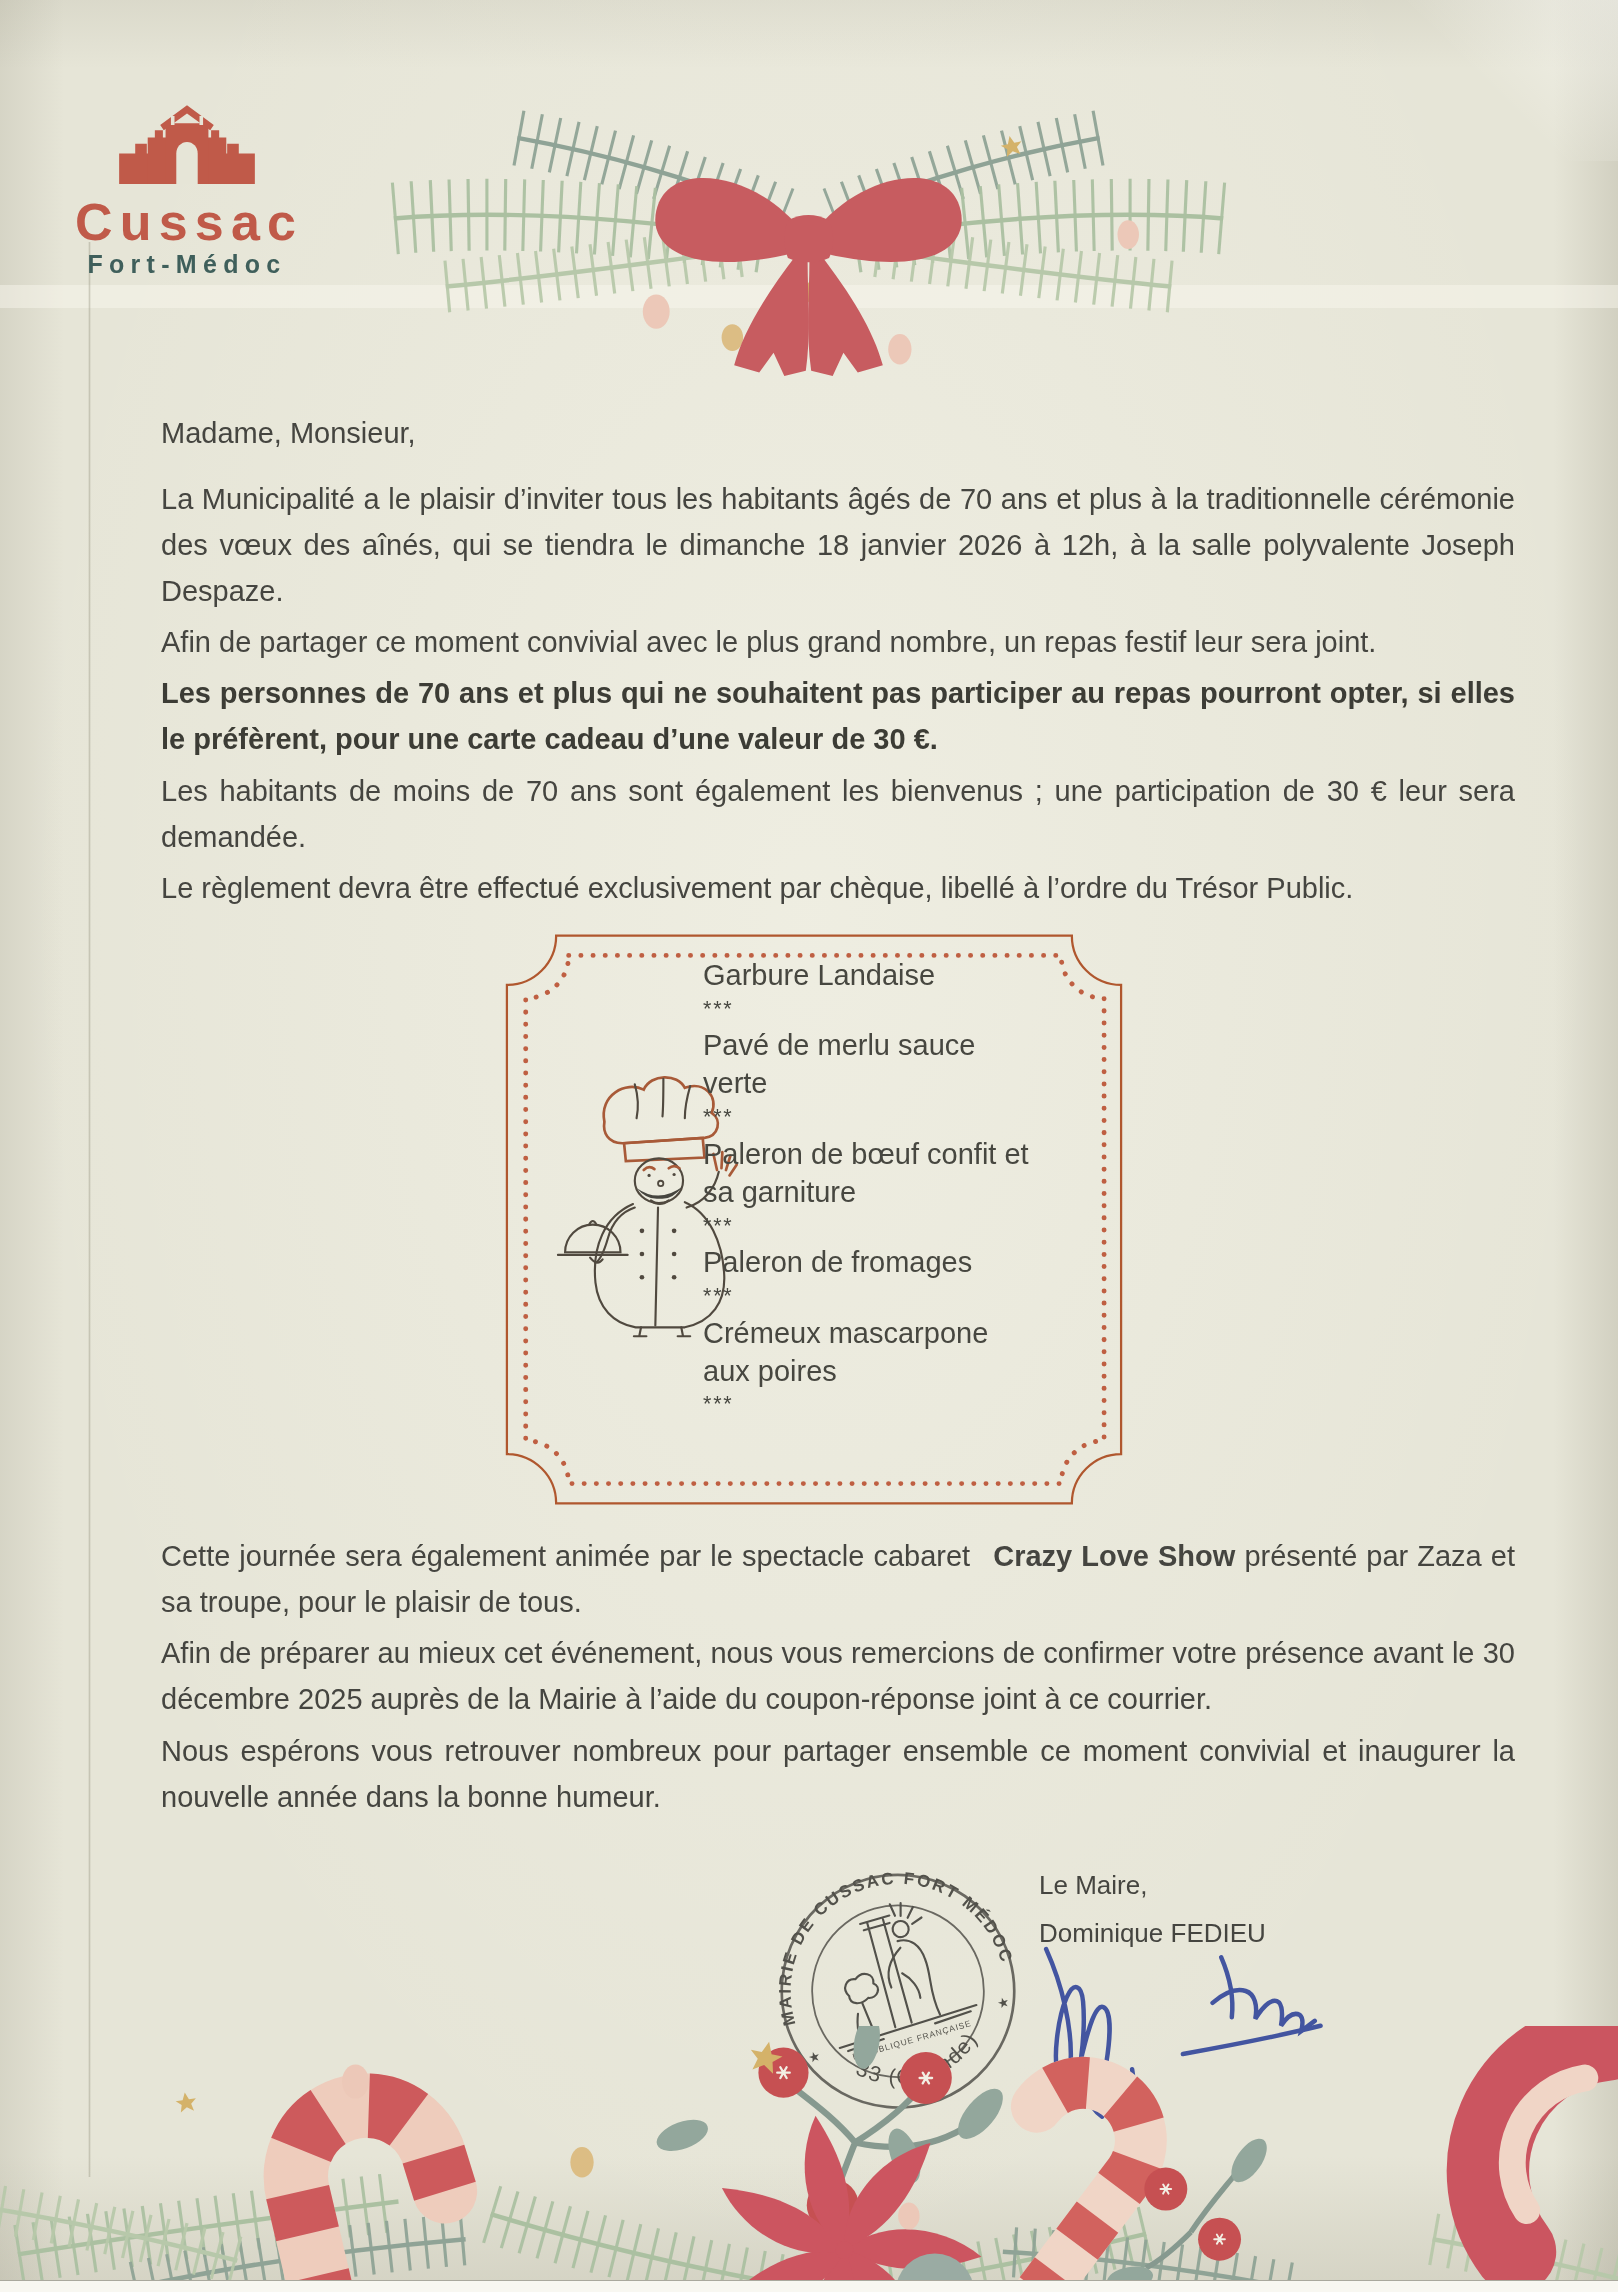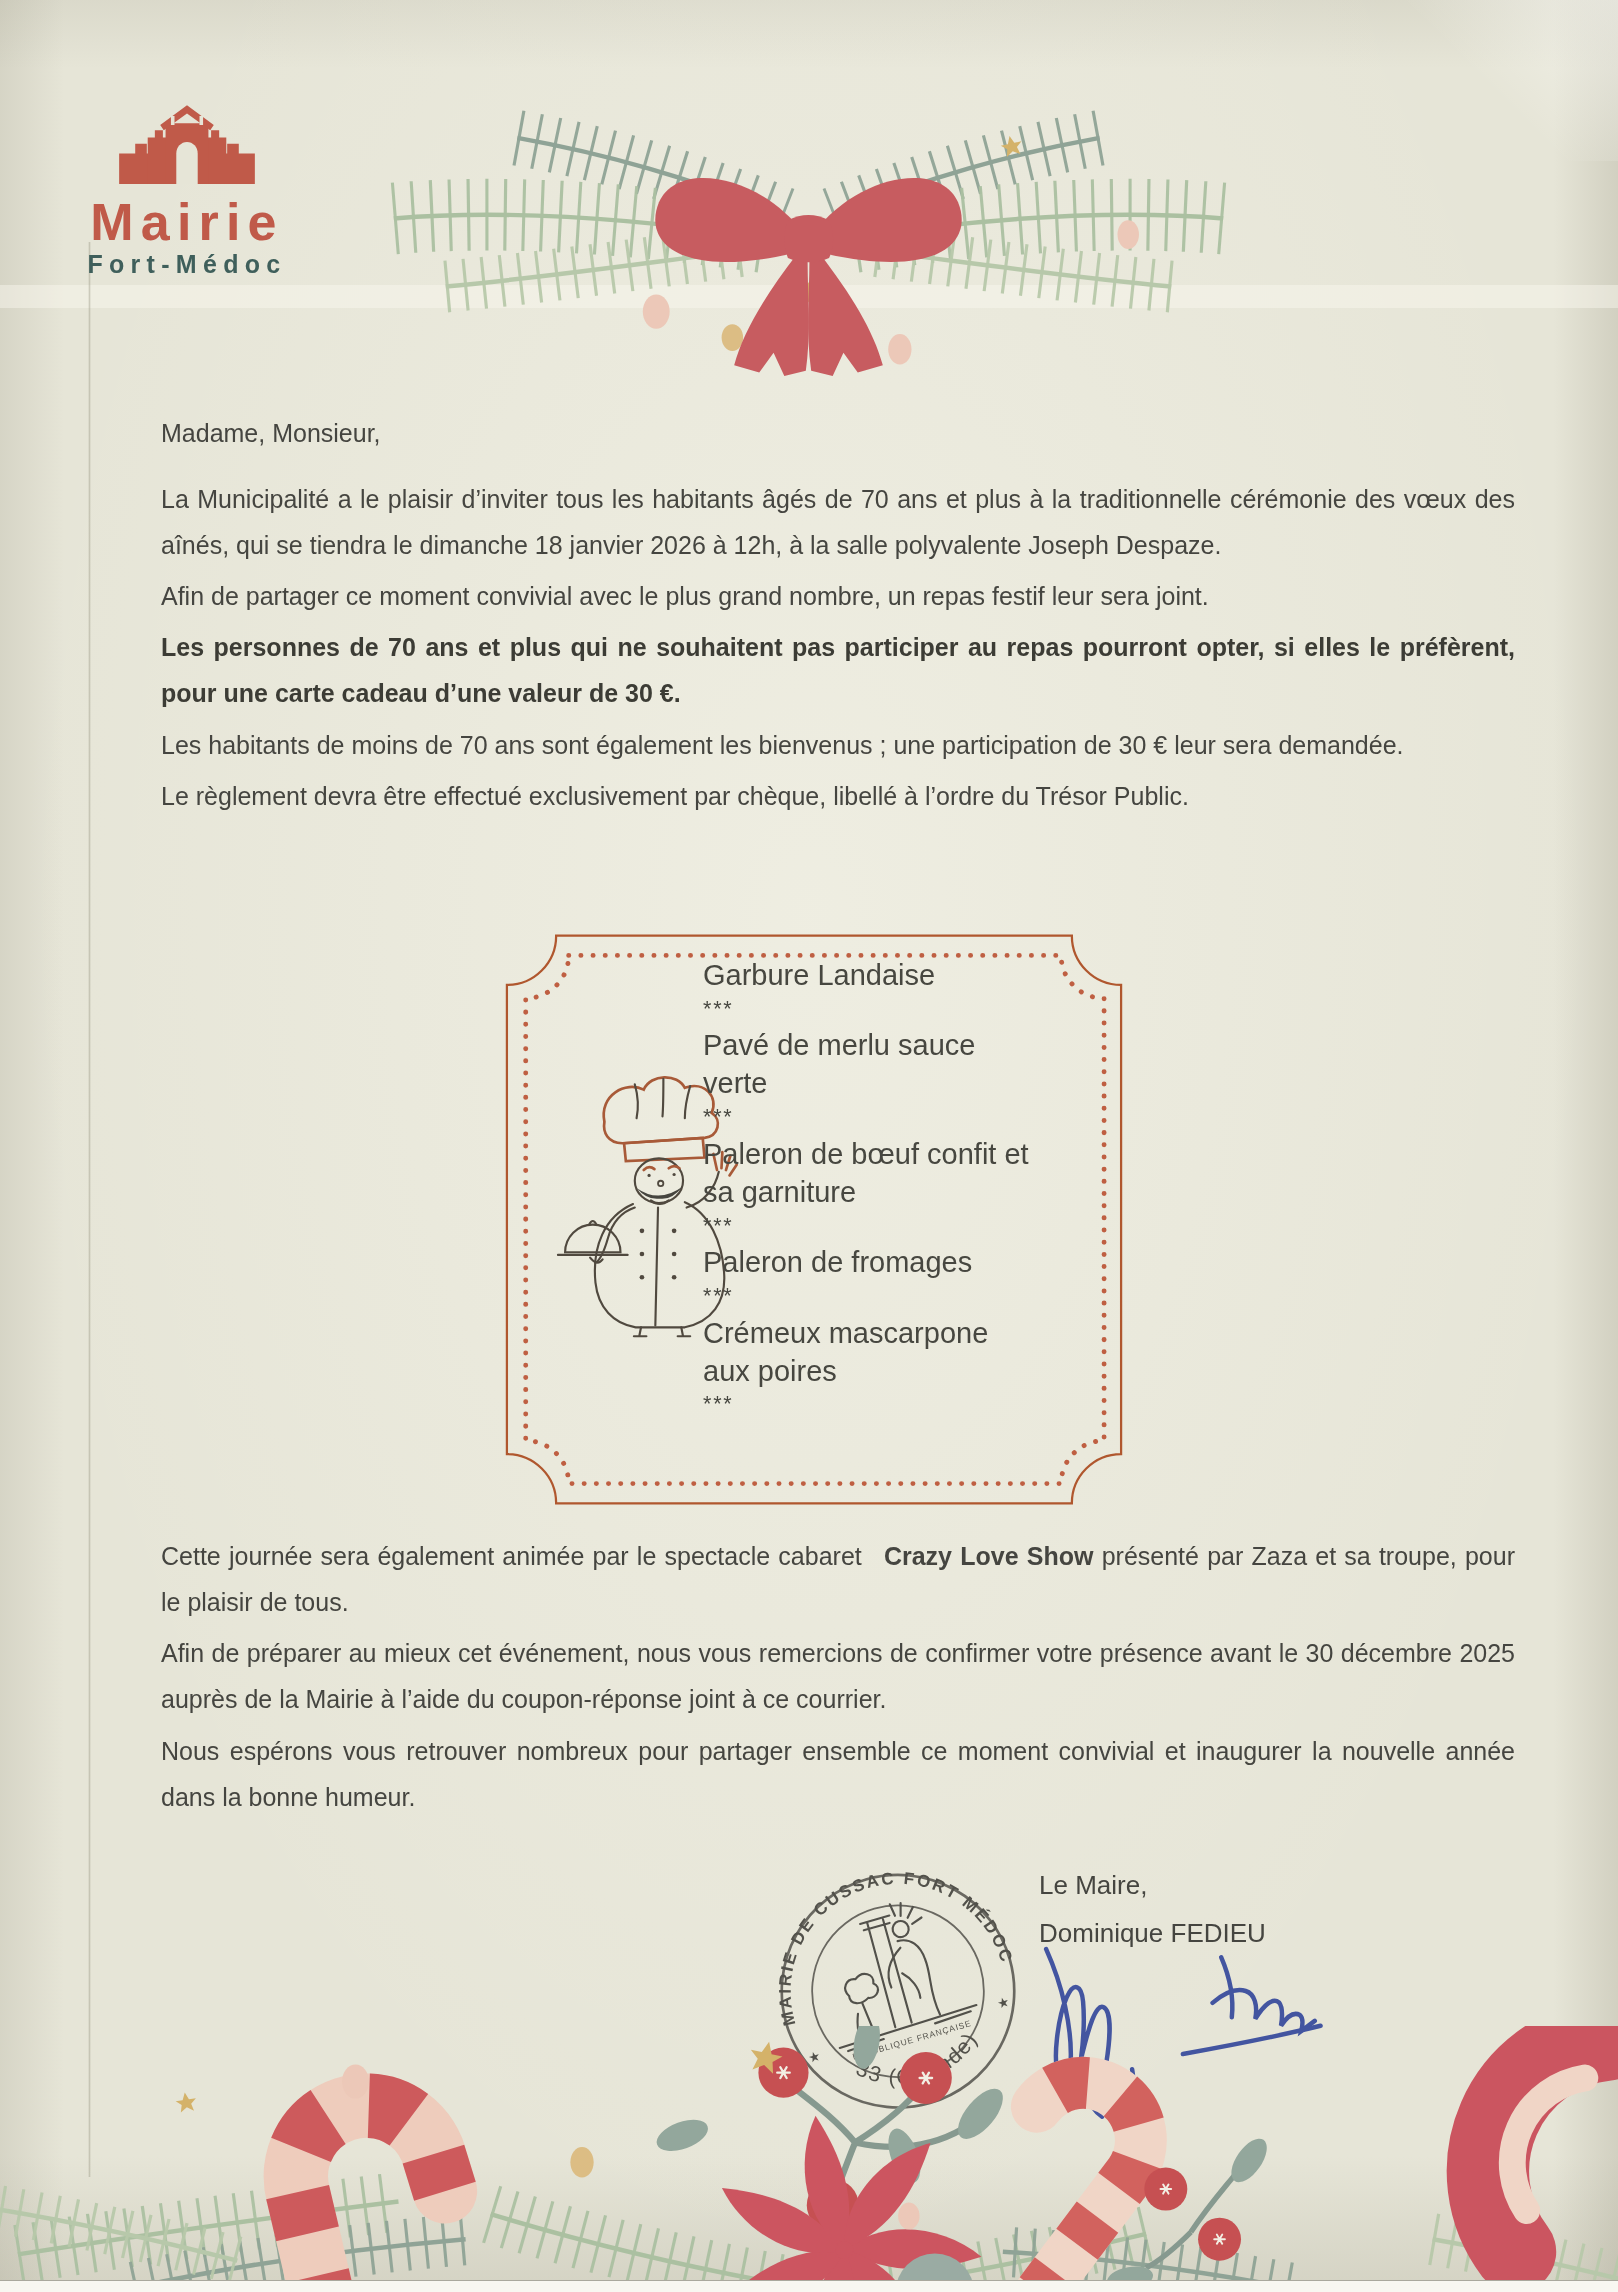--- a/index.html
+++ b/index.html
@@ -26,21 +26,21 @@
 
   
   .logo{position:absolute;left:75px;top:82px;width:224px;text-align:center;}
   .logo-fort{display:block;margin:0 auto;}
   .logo-title{font-size:52px;font-weight:700;letter-spacing:7.2px;color:#c05a49;line-height:54px;margin-top:1.8px;}
   .logo-sub{font-size:25px;font-weight:700;letter-spacing:6.3px;color:#3f5f5b;line-height:27px;margin-top:1.8px;}
 
   .topdeco{position:absolute;left:383px;top:68px;}
 
   
-  .letter-block{position:absolute;left:161px;width:1354px;font-size:25px;line-height:46px;
+  .letter-block{position:absolute;left:161px;width:1354px;font-size:29px;line-height:46px;
     text-align:justify;hyphens:auto;color:#454540;}
   .letter-block p{margin:0 0 5.4px 0;}
   .block1{top:410px;}
   .block2{top:1533px;}
   p.salutation{text-align:left;margin-bottom:19.7px;}
   p.bold{font-weight:700;color:#3c3c35;}
   .bi{font-weight:700;margin-left:14px;}
 
   
   .menu-box{position:absolute;left:504px;top:933px;width:620px;height:573px;}
@@ -83,21 +83,21 @@
         <path d="M8 80 h18 v-11 h13 v11 h10 v34 H8 Z"></path>
         <path d="M119 80 h10 v-11 h13 v11 h18 v34 h-41 Z"></path>
         <path d="M40 62 h8 v-8 h9 v8 h8 v52 H40 Z"></path>
         <path d="M103 62 h8 v-8 h9 v8 h8 v52 h-25 Z"></path>
         <path d="M60 46 h48 v68 H60 Z"></path>
         <path d="M54 48 L84 26 L114 48 L110 54 L84 35 L58 54 Z"></path>
       </g>
       <path fill="#e6e5d7" d="M72 80 a12 13 0 0 1 24 0 v34 h-24 Z"></path>
       <path fill="#e6e5d7" d="M66 38 h4 v10 h-4 Z M98 38 h4 v10 h-4 Z"></path>
     </svg>
-    <div class="logo-title">Mairie</div>
+    <div class="logo-title">Cussac</div>
     <div class="logo-sub">Fort-Médoc</div>
   </div>
 
   <svg class="topdeco" width="851" height="309" viewBox="0 0 950 345">
     <defs>
       <g id="topbranch">
         <path class="ndl cg" stroke-width="62" d="M 150 78 C 250 96 340 122 448 164"></path>
         <path class="stm cg" d="M 150 78 C 250 96 340 122 448 164"></path>
         <path class="ndl cs" stroke-width="80" d="M 12 168 C 130 158 270 166 432 190"></path>
         <path class="stm cs" d="M 12 168 C 130 158 270 166 432 190"></path>

